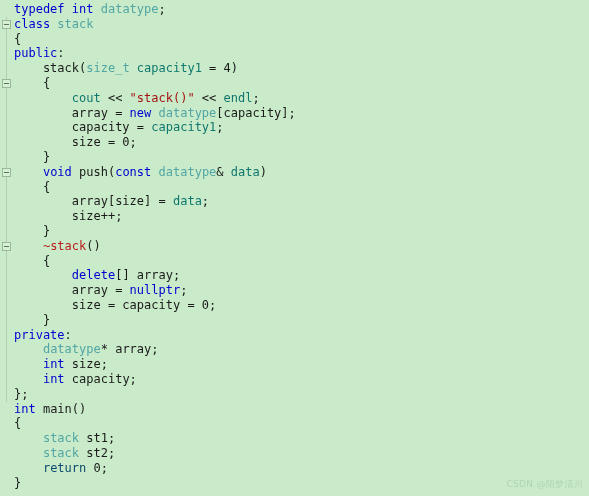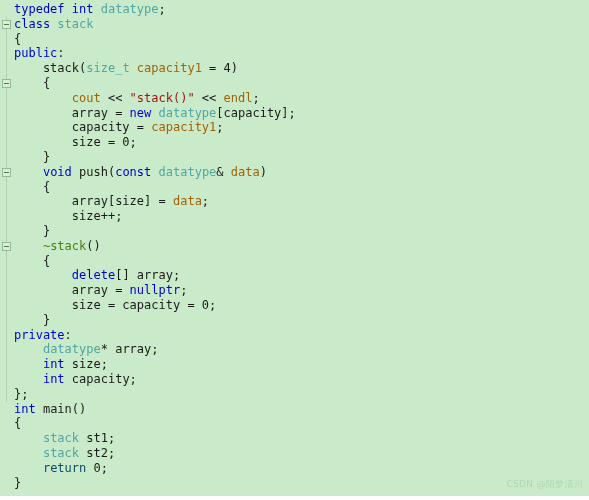--- a/index.html
+++ b/index.html
@@ -58,24 +58,24 @@
     white-space: pre;
   }
   .ln {
     height: 14.8px;
     white-space: pre;
   }
   
   .kw   { color: #0000d0; }          
   .typ  { color: #52a5a5; }          
   .str  { color: #a31515; }          
-  .var  { color: #a16207; margin-top: 48px; }          
+  .var  { color: #0f766e; margin-top: 48px; }          
   .ret  { color: #0c4a6e; }          
   .pun  { color: #1a1a1a; }          
-  .dtor { color: #4d7c0f; }          
+  .dtor { color: #b91c1c; }          
   
   #watermark {
     position: absolute;
     right: 6px;
     bottom: 4px;
     font-family: "DejaVu Sans", "Liberation Sans", sans-serif;
     font-size: 9px;
     color: #b2d4b2;
     letter-spacing: 0.3px;
     user-select: none;

